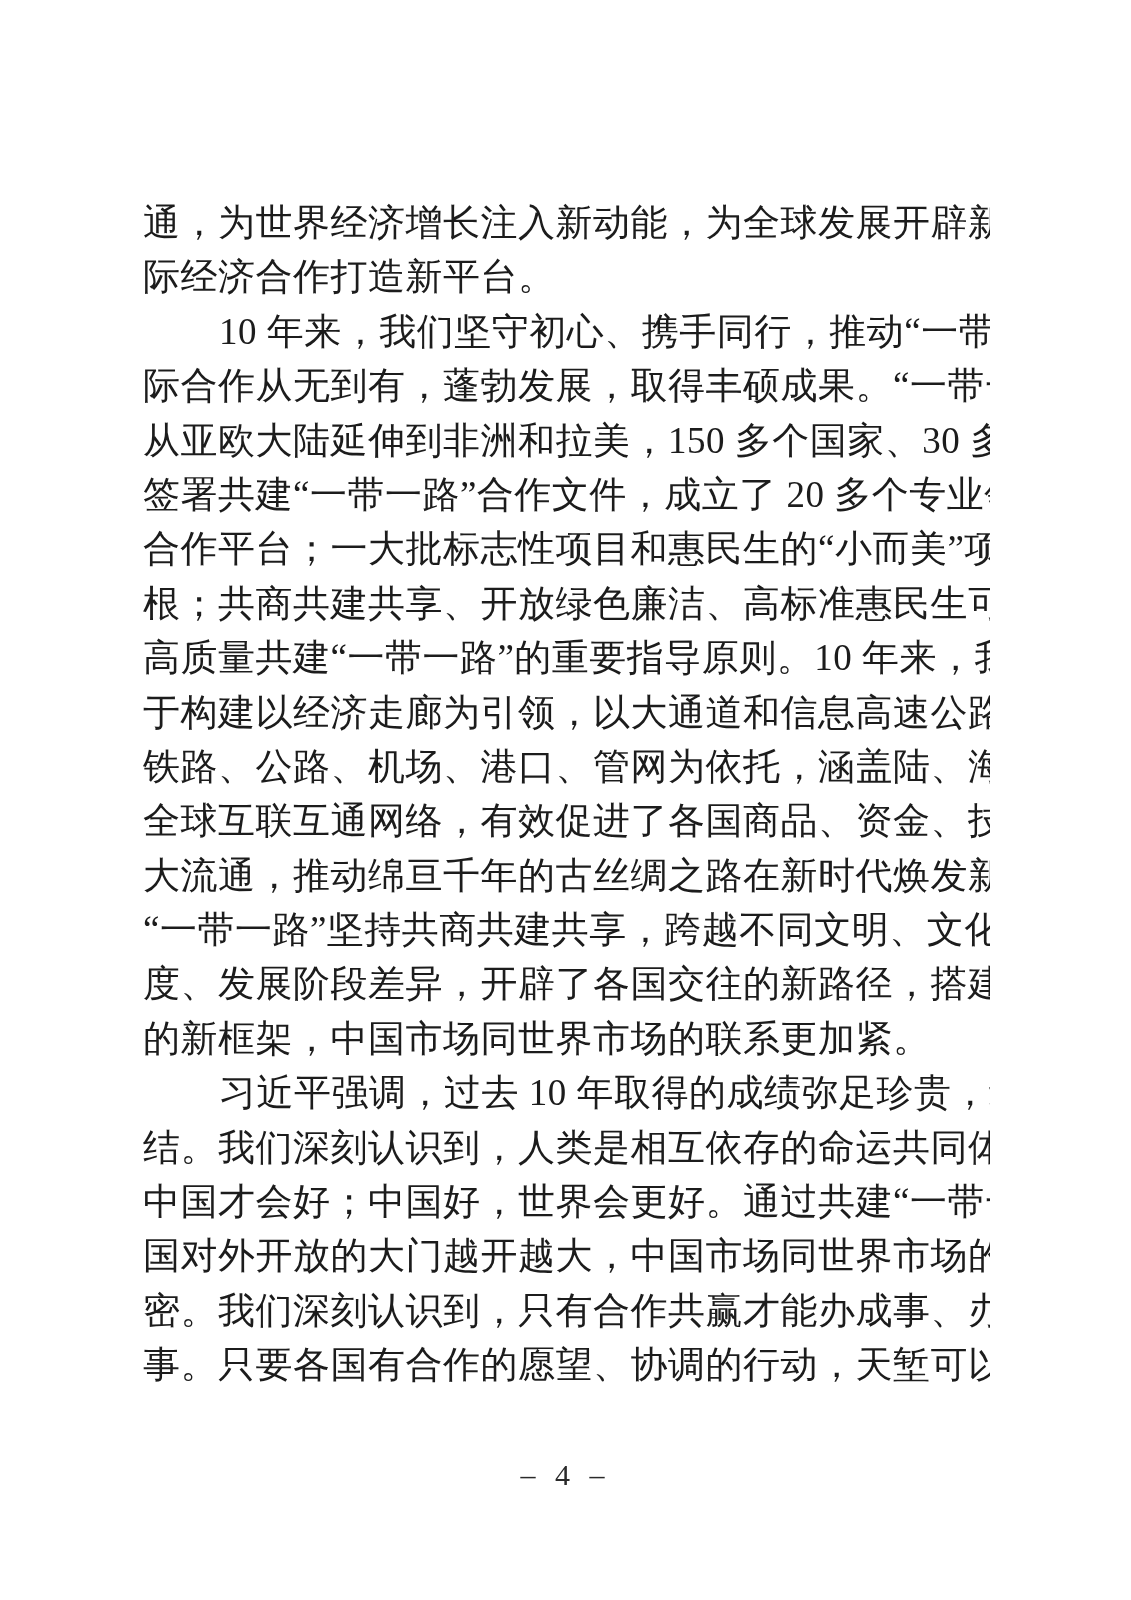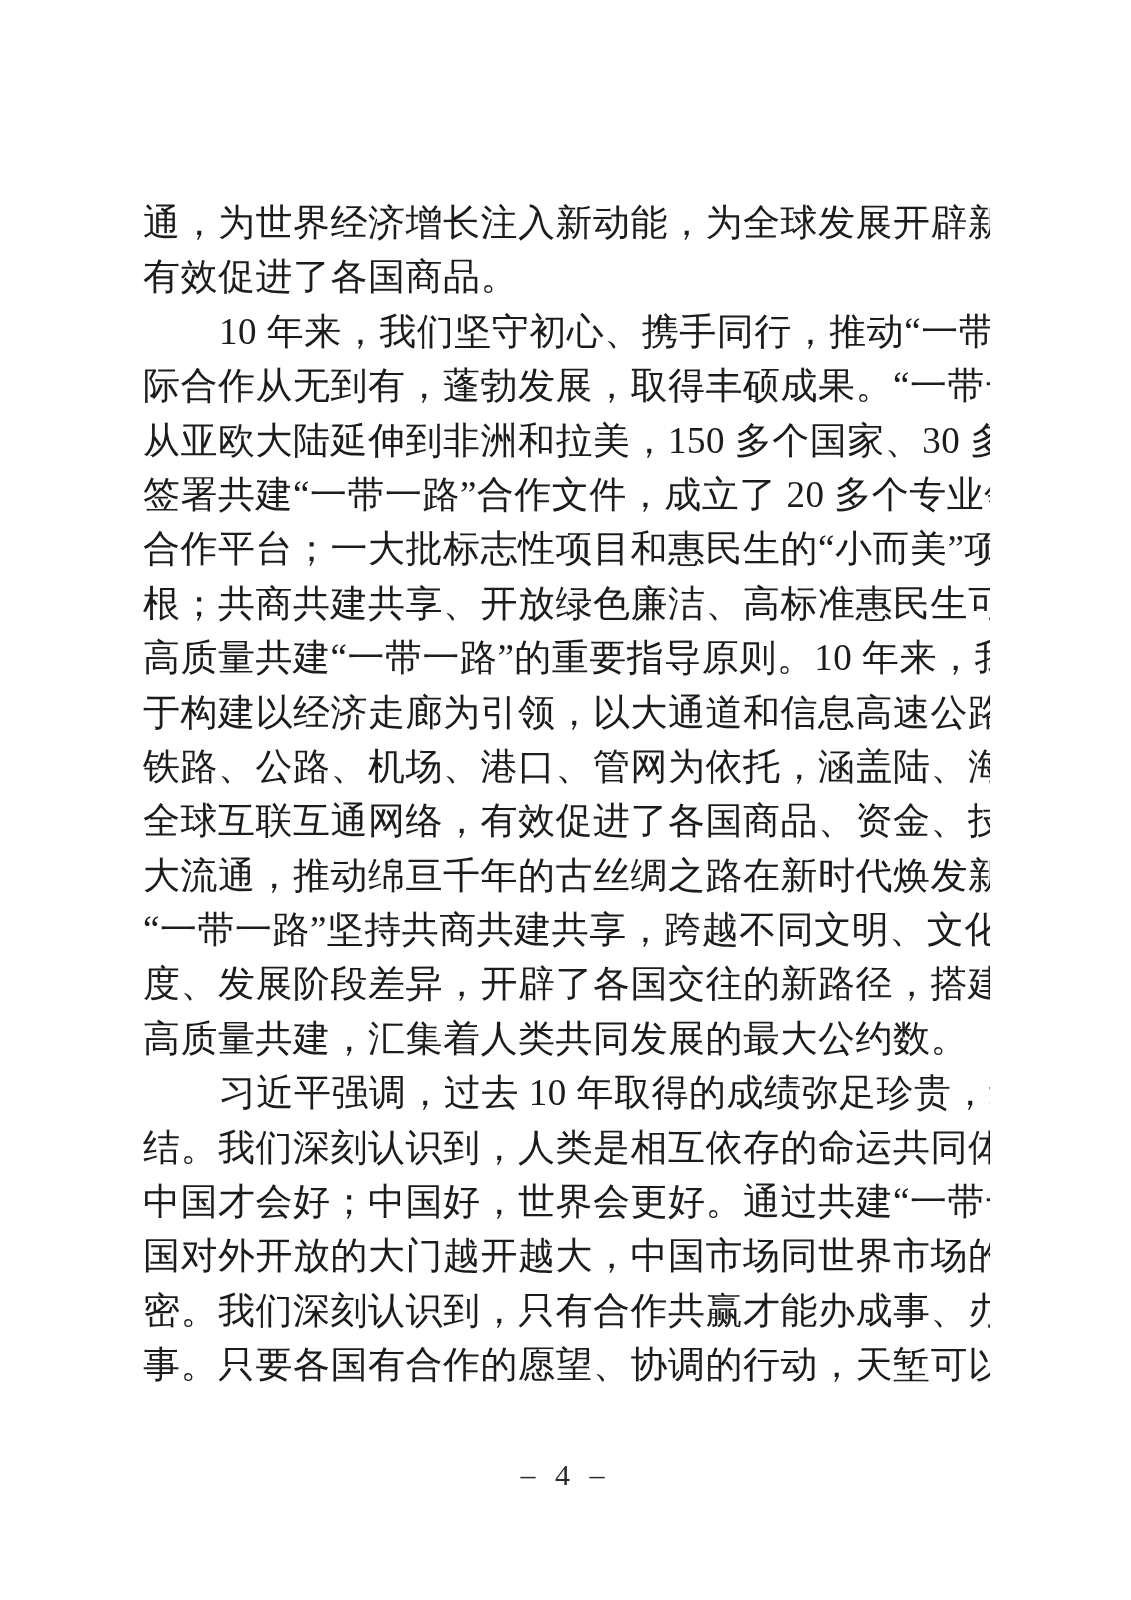--- a/index.html
+++ b/index.html
@@ -52,35 +52,35 @@
     letter-spacing: 6px;
     color: #2a2a2a;
   }
 </style>
 </head>
 <body>
 
 <div class="page">
   <div class="doc-body">
       <div class="line fill">通，为世界经济增长注入新动能，为全球发展开辟新空间，为国</div>
-      <div class="line">有效促进了各国商品。</div>
+      <div class="line">际经济合作打造新平台。</div>
       <div class="line fill indent">10 年来，我们坚守初心、携手同行，推动“一带一路”国</div>
       <div class="line fill">际合作从无到有，蓬勃发展，取得丰硕成果。“一带一路”合作</div>
       <div class="line fill">从亚欧大陆延伸到非洲和拉美，150 多个国家、30 多个国际组织</div>
       <div class="line fill">签署共建“一带一路”合作文件，成立了 20 多个专业领域多边</div>
       <div class="line fill">合作平台；一大批标志性项目和惠民生的“小而美”项目落地生</div>
       <div class="line fill">根；共商共建共享、开放绿色廉洁、高标准惠民生可持续，成为</div>
       <div class="line fill">高质量共建“一带一路”的重要指导原则。10 年来，我们致力</div>
       <div class="line fill">于构建以经济走廊为引领，以大通道和信息高速公路为骨架，以</div>
       <div class="line fill">铁路、公路、机场、港口、管网为依托，涵盖陆、海、天、网的</div>
       <div class="line fill">全球互联互通网络，有效促进了各国商品、资金、技术、人员的</div>
       <div class="line fill">大流通，推动绵亘千年的古丝绸之路在新时代焕发新活力。共建</div>
       <div class="line fill">“一带一路”坚持共商共建共享，跨越不同文明、文化、社会制</div>
       <div class="line fill">度、发展阶段差异，开辟了各国交往的新路径，搭建起国际合作</div>
-      <div class="line">高质量共建，汇集着人类共同发展的最大公约数。</div>
+      <div class="line">的新框架，中国市场同世界市场的联系更加紧。</div>
       <div class="line fill indent">习近平强调，过去 10 年取得的成绩弥足珍贵，经验值得总</div>
       <div class="line fill">结。我们深刻认识到，人类是相互依存的命运共同体。世界好，</div>
       <div class="line fill">中国才会好；中国好，世界会更好。通过共建“一带一路”，中</div>
       <div class="line fill">国对外开放的大门越开越大，中国市场同世界市场的联系更加紧</div>
       <div class="line fill">密。我们深刻认识到，只有合作共赢才能办成事、办好事、办大</div>
       <div class="line fill">事。只要各国有合作的愿望、协调的行动，天堑可以变通途，“陆</div>
     </div>
   <div class="page-footer">– 4 –</div>
 </div>
 

